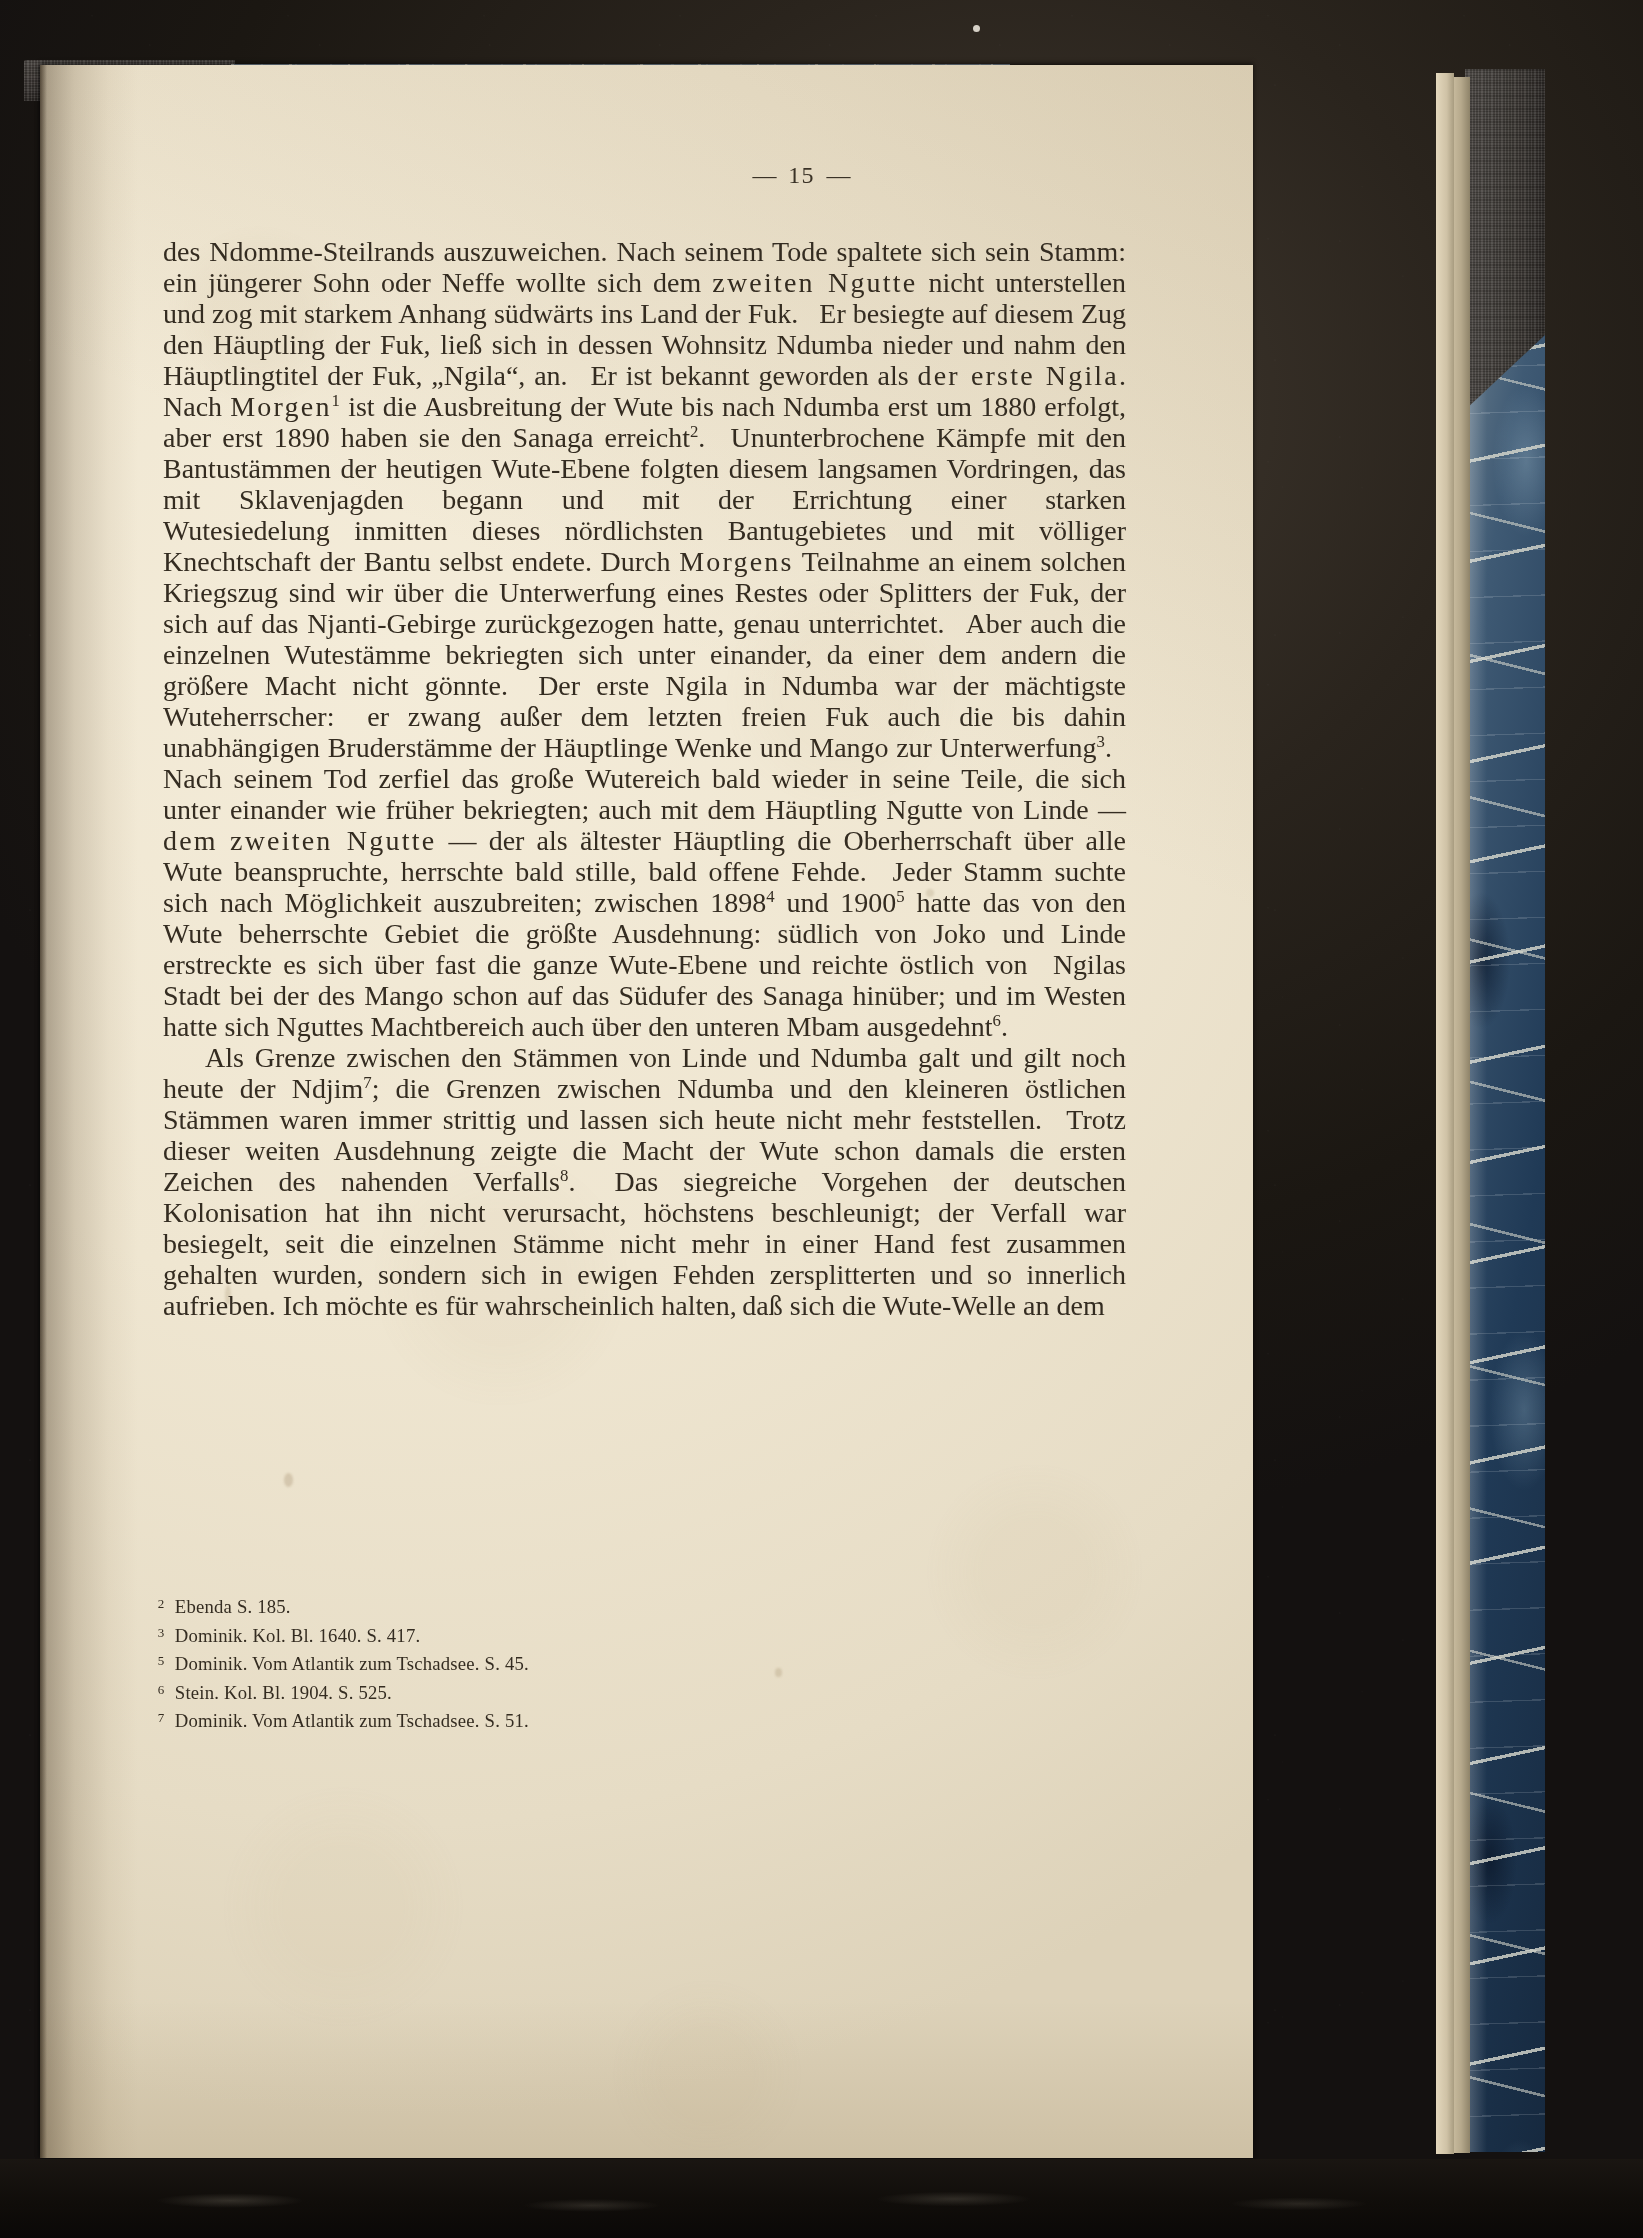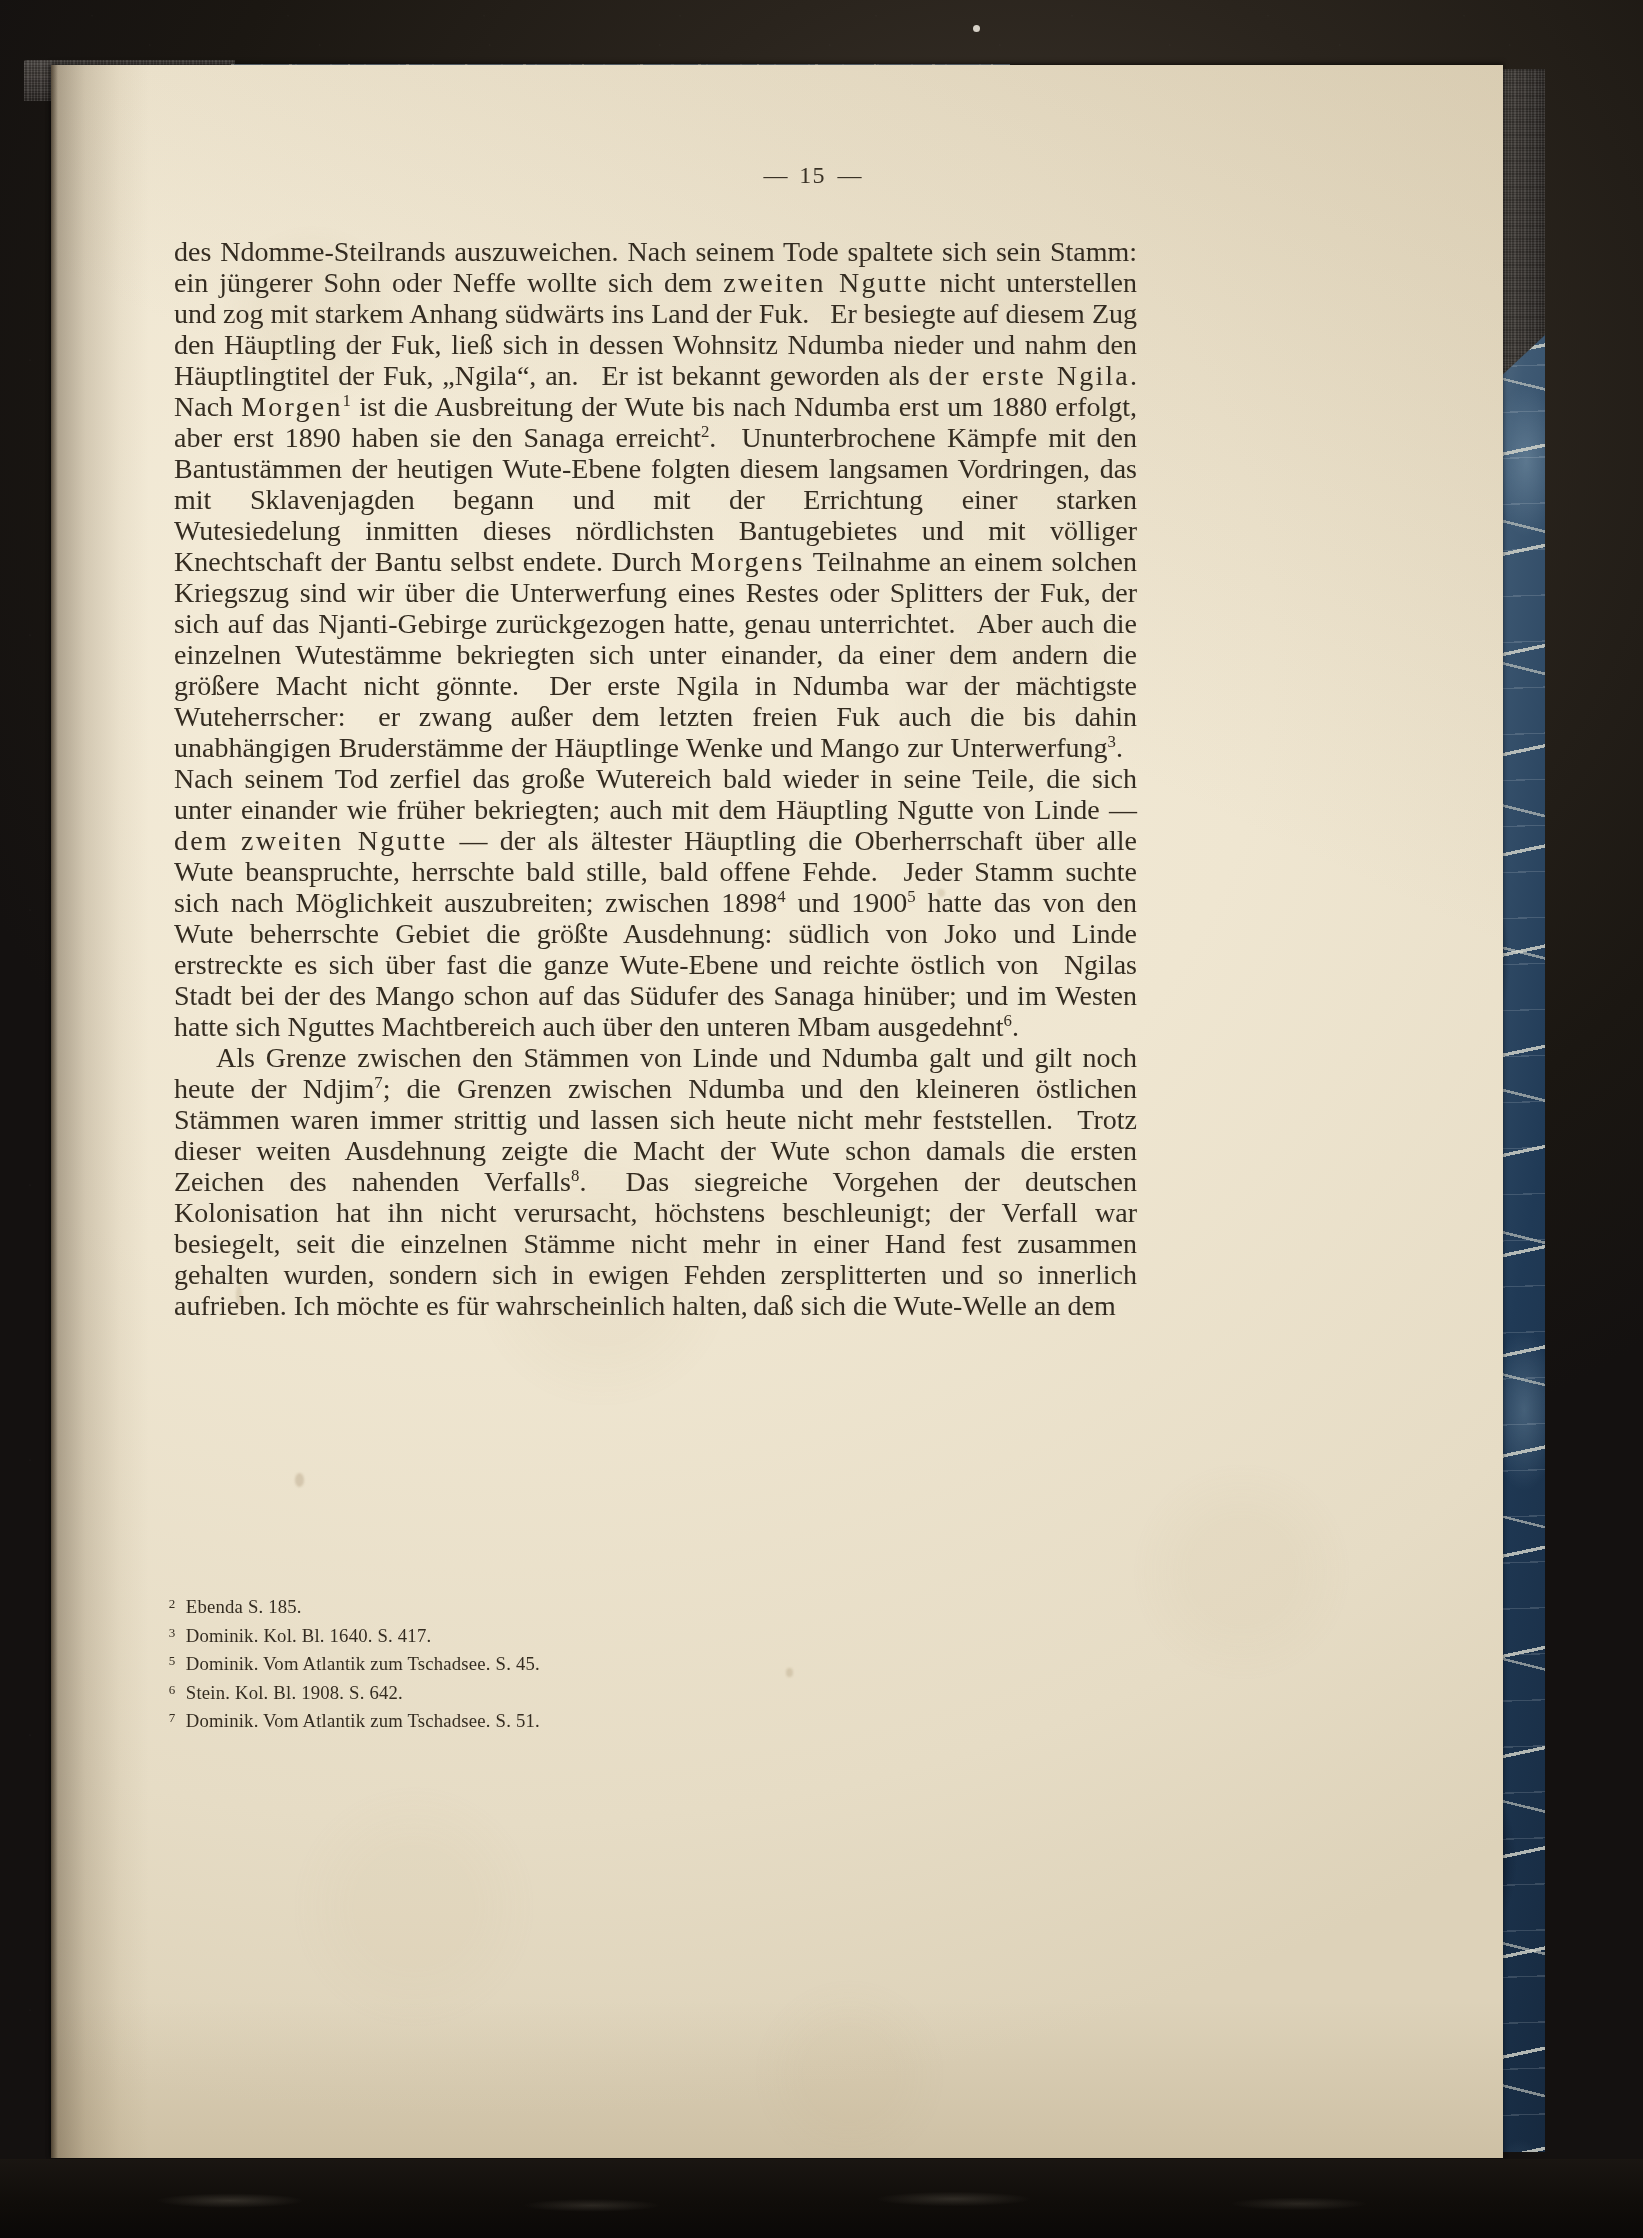--- a/index.html
+++ b/index.html
@@ -145,22 +145,22 @@
   .leaf-edge-2 {
     position: absolute;
     left: 1436px; top: 73px;
     width: 18.3px; height: 2081px;
     background: linear-gradient(90deg, #e4d8bd 0%, #cfc2a6 60%, #a89c80 100%);
   }
 
   
   .page {
     position: absolute;
-    left: 51px; top: 65px;
-    width: 1452px; height: 2093px;
+    left: 40px; top: 65px;
+    width: 1213px; height: 2093px;
     background:
       radial-gradient(ellipse 120% 70% at 30% 28%, #f4ecd9 0%, #efe6d1 45%, #e6dcc5 80%, #ddd2b9 100%);
     box-shadow:
       -1.3px 0 3.9px rgba(0,0,0,.45),
       0 -2px 5.2px rgba(0,0,0,.4);
   }
   
   .gutter {
     position: absolute;
     left: 0; top: 0;
@@ -366,19 +366,19 @@
       gehalten wurden, sondern sich in ewigen Fehden zersplitterten und so innerlich
       aufrieben. Ich möchte es für wahrscheinlich halten, daß sich die Wute-Welle an dem</p>
 
     </div>
   </div>
 
   <div class="footnotes">
     <div class="fn"><span class="marker">2</span><span class="t">Ebenda  S. 185.</span></div>
     <div class="fn"><span class="marker">3</span><span class="t">Dominik.  Kol. Bl. 1640.  S. 417.</span></div>
     <div class="fn"><span class="marker">5</span><span class="t">Dominik.  Vom Atlantik zum Tschadsee.  S. 45.</span></div>
-    <div class="fn"><span class="marker">6</span><span class="t">Stein.  Kol. Bl. 1908. S. 642.</span></div>
+    <div class="fn"><span class="marker">6</span><span class="t">Stein.  Kol. Bl. 1904. S. 525.</span></div>
     <div class="fn"><span class="marker">7</span><span class="t">Dominik.  Vom Atlantik zum Tschadsee.  S. 51.</span></div>
   </div>
 </div>
 
 <div class="board-bottom"></div>
 
 
 </body></html>

